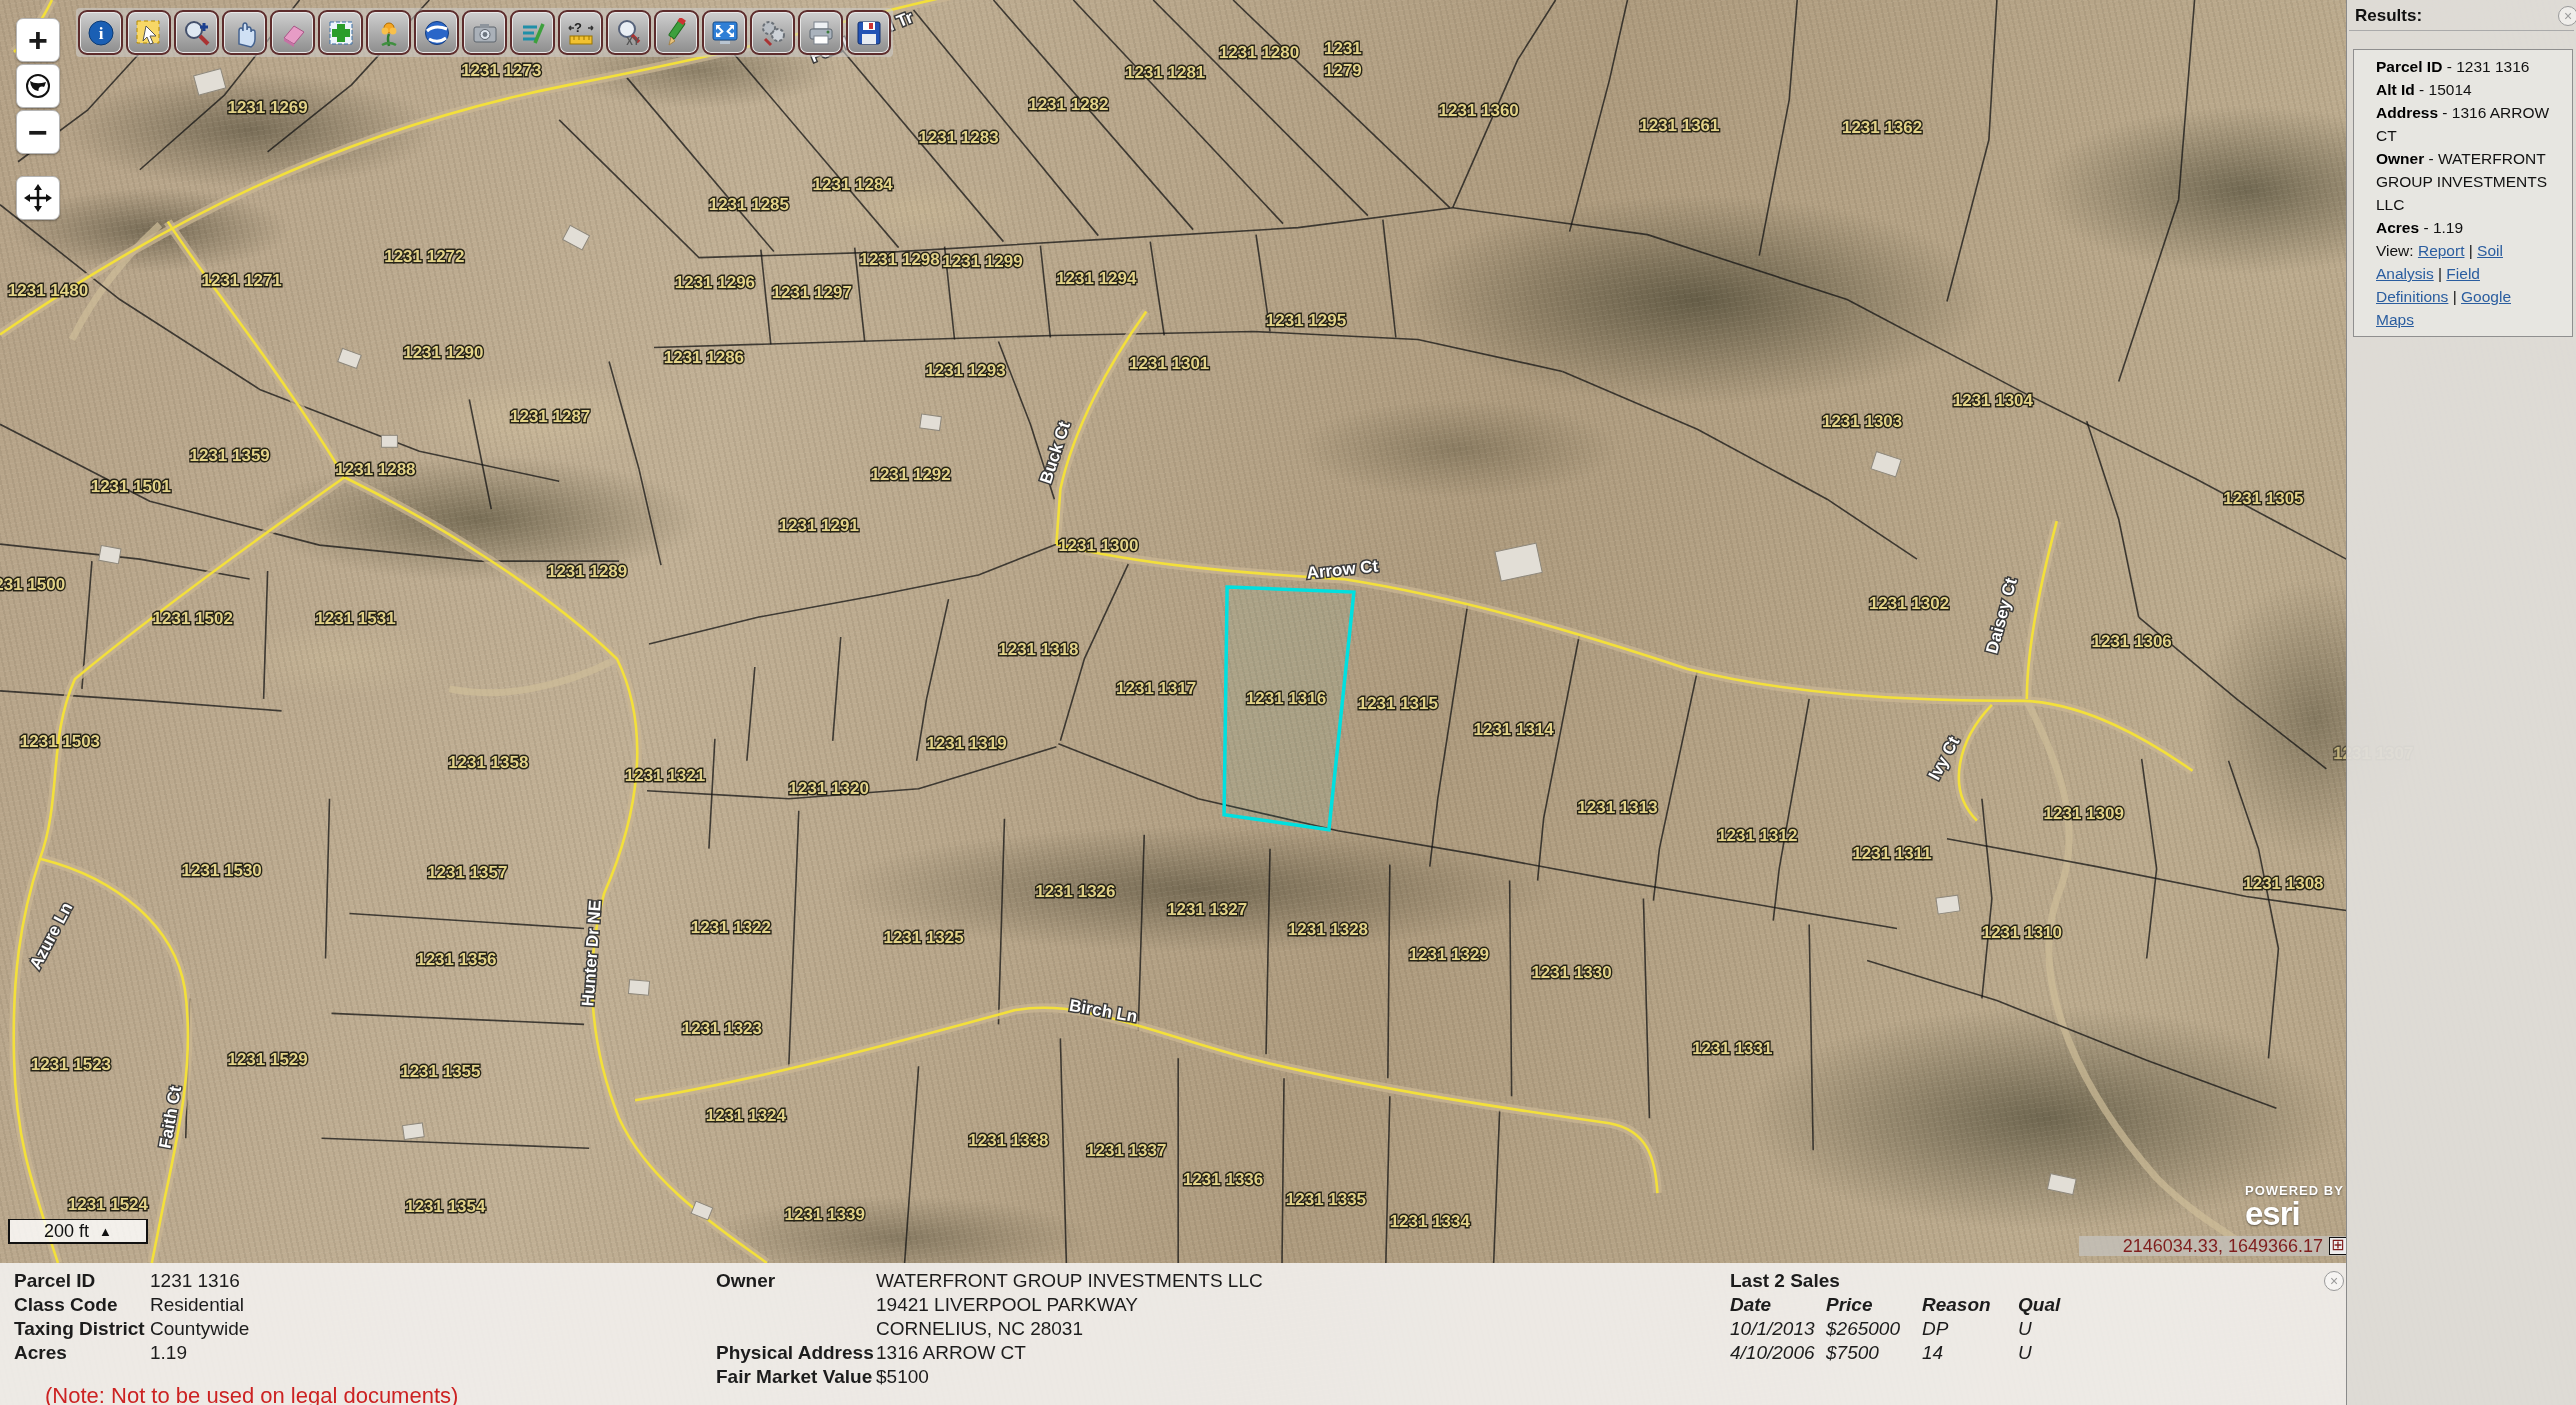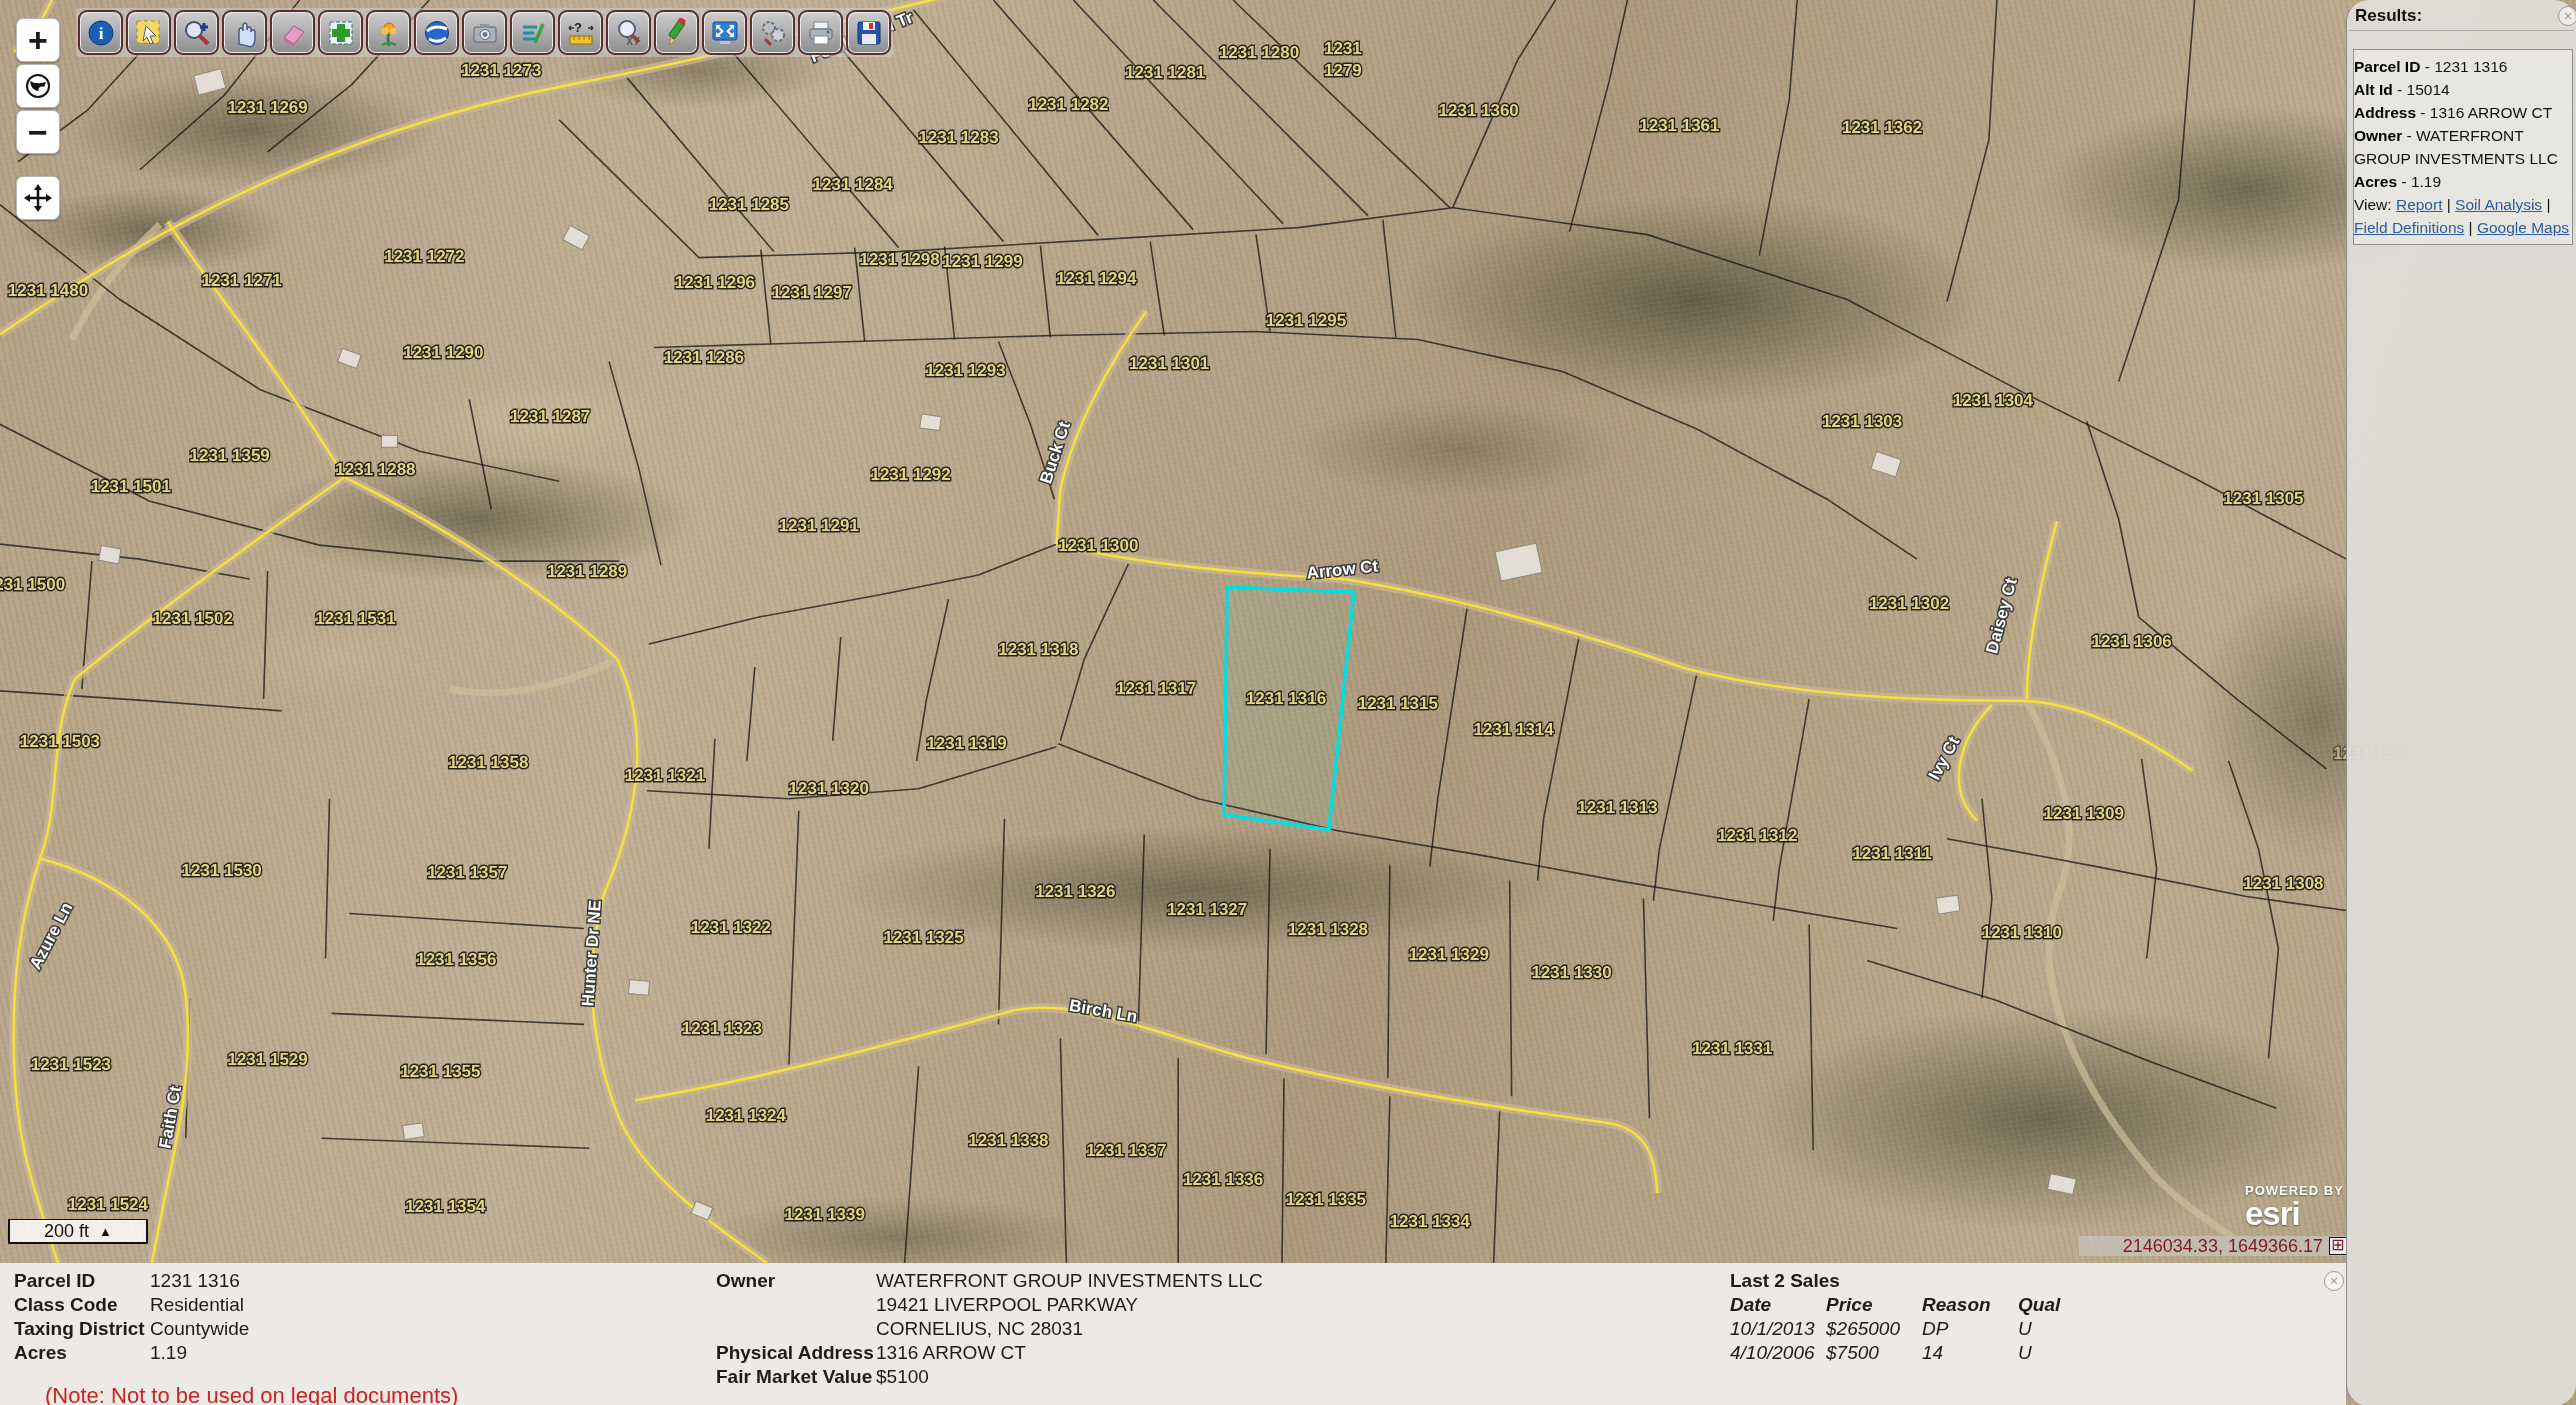--- a/index.html
+++ b/index.html
@@ -67,25 +67,25 @@
   #bp-mid .bp-label{width:160px;}
   #bp-sales{position:absolute;left:1730px;top:6px;line-height:24px;}
   #bp-sales table{border-collapse:collapse;font-size:19px;line-height:24px;}
   #bp-sales td{padding:0 8px 0 0;min-width:88px;font-style:italic;}
   #bp-sales .hdr td{font-weight:bold;}
   .closebtn{position:absolute;width:20px;height:20px;border:1px solid #9a9a9a;border-radius:50%;
     color:#9a9a9a;font-size:14px;line-height:18px;text-align:center;cursor:pointer;
     background:rgba(255,255,255,.5);box-sizing:border-box;}
   
   #sidebar{position:absolute;left:2346px;top:0;width:230px;height:1406px;
-    background:rgba(224,222,218,.94);border-left:1px solid #8a8a8a;color:#111;box-sizing:border-box;border-radius:22px;}
+    background:rgba(224,222,218,.94);border-left:1px solid #8a8a8a;color:#111;box-sizing:border-box;}
   #sidebar h1{margin:6px 0 4px 8px;font-size:17px;}
   #sidebar hr{border:none;border-top:1px solid #aaa;margin:0 2px;}
   #results-box{margin:18px 3px 0 6px;border:1px solid #8f8f8f;background:rgba(233,231,227,.85);
-    padding:5px 0;font-size:15.5px;line-height:23px;}
+    padding:5px 22px;font-size:15.5px;line-height:23px;}
   #results-box a{color:#2a5d9f;text-decoration:underline;cursor:pointer;}
   #results-box b{color:#000;}
 </style>
 </head>
 <body>
 
 <div id="map-texture"></div>
 <svg id="mapsvg" width="2576" height="1263" viewBox="0 0 2580 1265" style="font-family: &quot;Liberation Sans&quot;, sans-serif;">
     <path d="M2030,702 C2060,760 2090,830 2060,900 C2030,990 2090,1100 2160,1180 C2200,1220 2240,1240 2260,1255" fill="none" stroke="#cfbd98" stroke-width="7" opacity="0.7"></path>
     <path d="M618,660 C560,690 500,700 450,690" fill="none" stroke="#cfbd98" stroke-width="7" opacity="0.7"></path>

